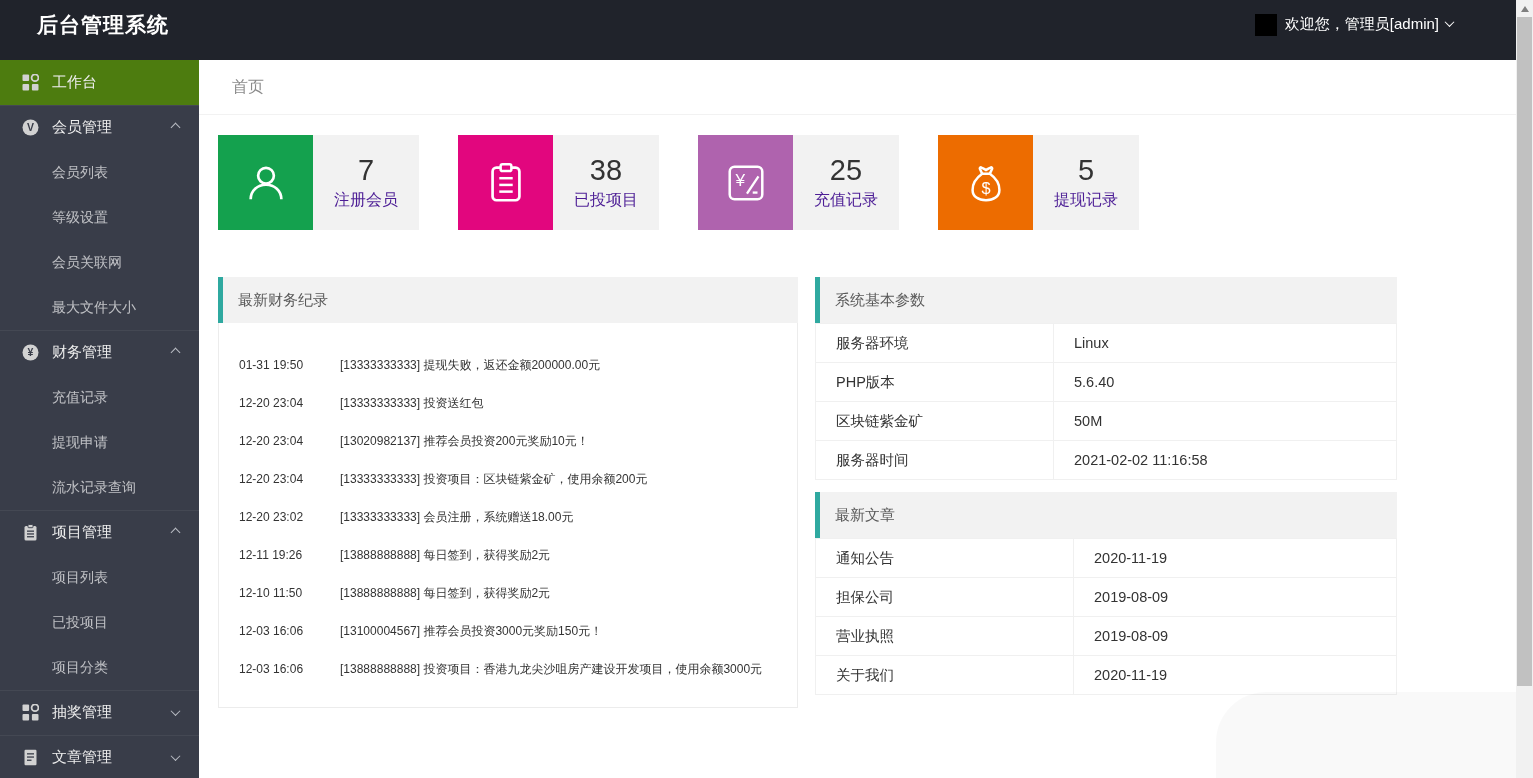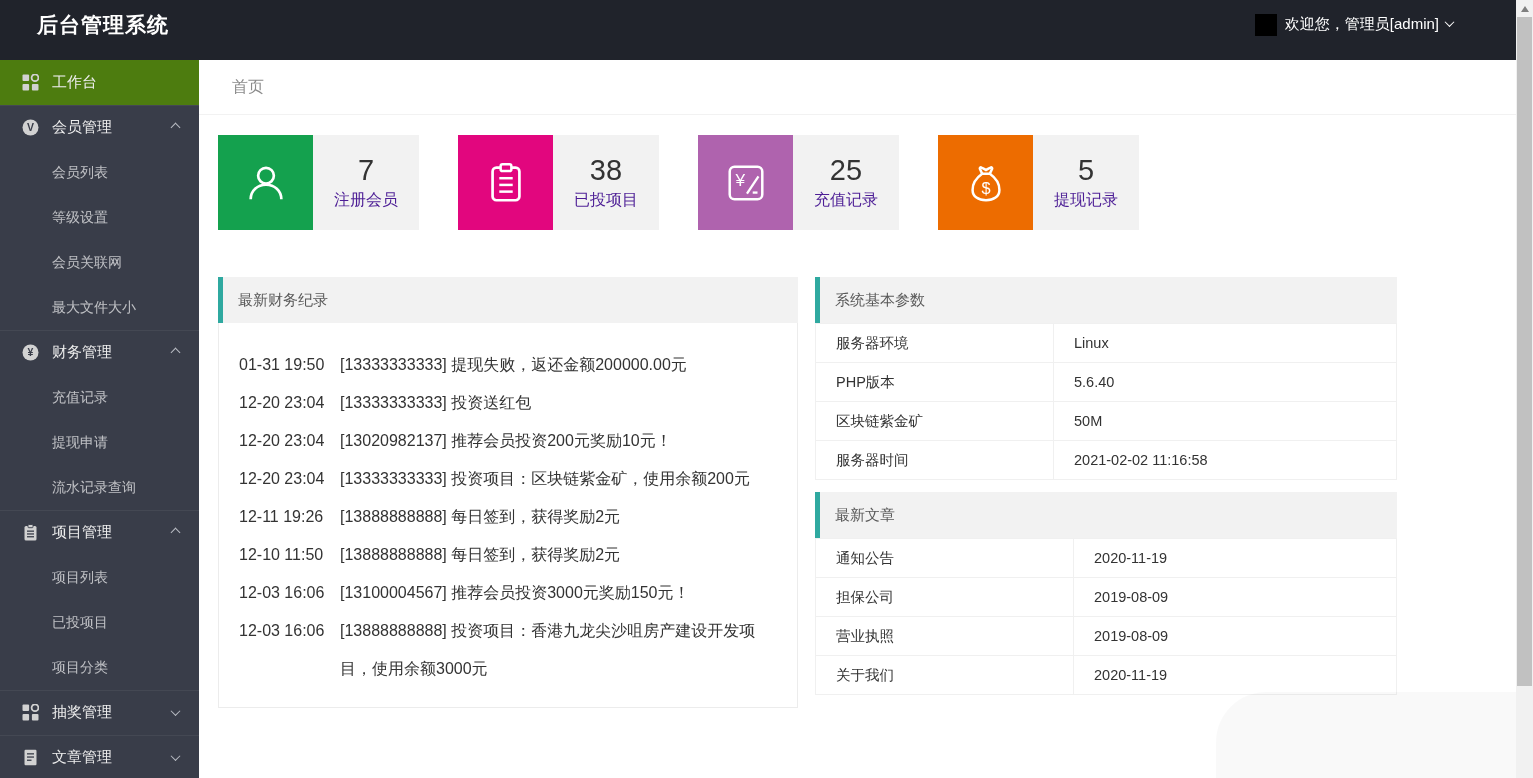--- a/index.html
+++ b/index.html
@@ -49,21 +49,21 @@
                align-items:center; justify-content:center; }
   .stat-value { font-size:29px; color:#333; line-height:1.15; }
   .stat-label { font-size:16px; color:#4c1d95; margin-top:3px; }
 
   
   .panels { display:flex; align-items:flex-start; gap:17px; padding:47px 0 0 19px; }
   .panel-header { height:46px; background:#f2f2f2; border-left:5px solid #2fa9a0;
                   display:flex; align-items:center; padding-left:15px; font-size:15px; color:#595959; }
   .finance-panel { width:580px; }
   .finance-body { border:1px solid #ececec; border-top:none; padding:23px 20px 19px 20px; }
-  .record { display:flex; font-size:16px; line-height:38px; color:#333; }
+  .record { display:flex; font-size:12px; line-height:38px; color:#333; }
   .record-time { width:79px; margin-right:22px; white-space:nowrap; }
   .record-text { flex:1; }
 
   .right-col { width:582px; }
   .data-table { width:100%; border-collapse:collapse; table-layout:fixed; }
   .data-table td { border:1px solid #f0f0f0; height:39px; padding-left:20px;
                    font-size:14.5px; color:#333; }
   .sys-table td:first-child { width:238px; }
   .art-table td:first-child { width:258px; }
   .articles-panel { margin-top:12px; }
@@ -286,20 +286,24 @@
         </div>
         <div class="record">
           <span class="record-time">12-20 23:04</span>
           <span class="record-text">[13020982137] 推荐会员投资200元奖励10元！</span>
         </div>
         <div class="record">
           <span class="record-time">12-20 23:04</span>
           <span class="record-text">[13333333333] 投资项目：区块链紫金矿，使用余额200元</span>
         </div>
         <div class="record">
+          <span class="record-time">12-20 23:02</span>
+          <span class="record-text">[13333333333] 会员注册，系统赠送18.00元</span>
+        </div>
+        <div class="record">
           <span class="record-time">12-11 19:26</span>
           <span class="record-text">[13888888888] 每日签到，获得奖励2元</span>
         </div>
         <div class="record">
           <span class="record-time">12-10 11:50</span>
           <span class="record-text">[13888888888] 每日签到，获得奖励2元</span>
         </div>
         <div class="record">
           <span class="record-time">12-03 16:06</span>
           <span class="record-text">[13100004567] 推荐会员投资3000元奖励150元！</span>

